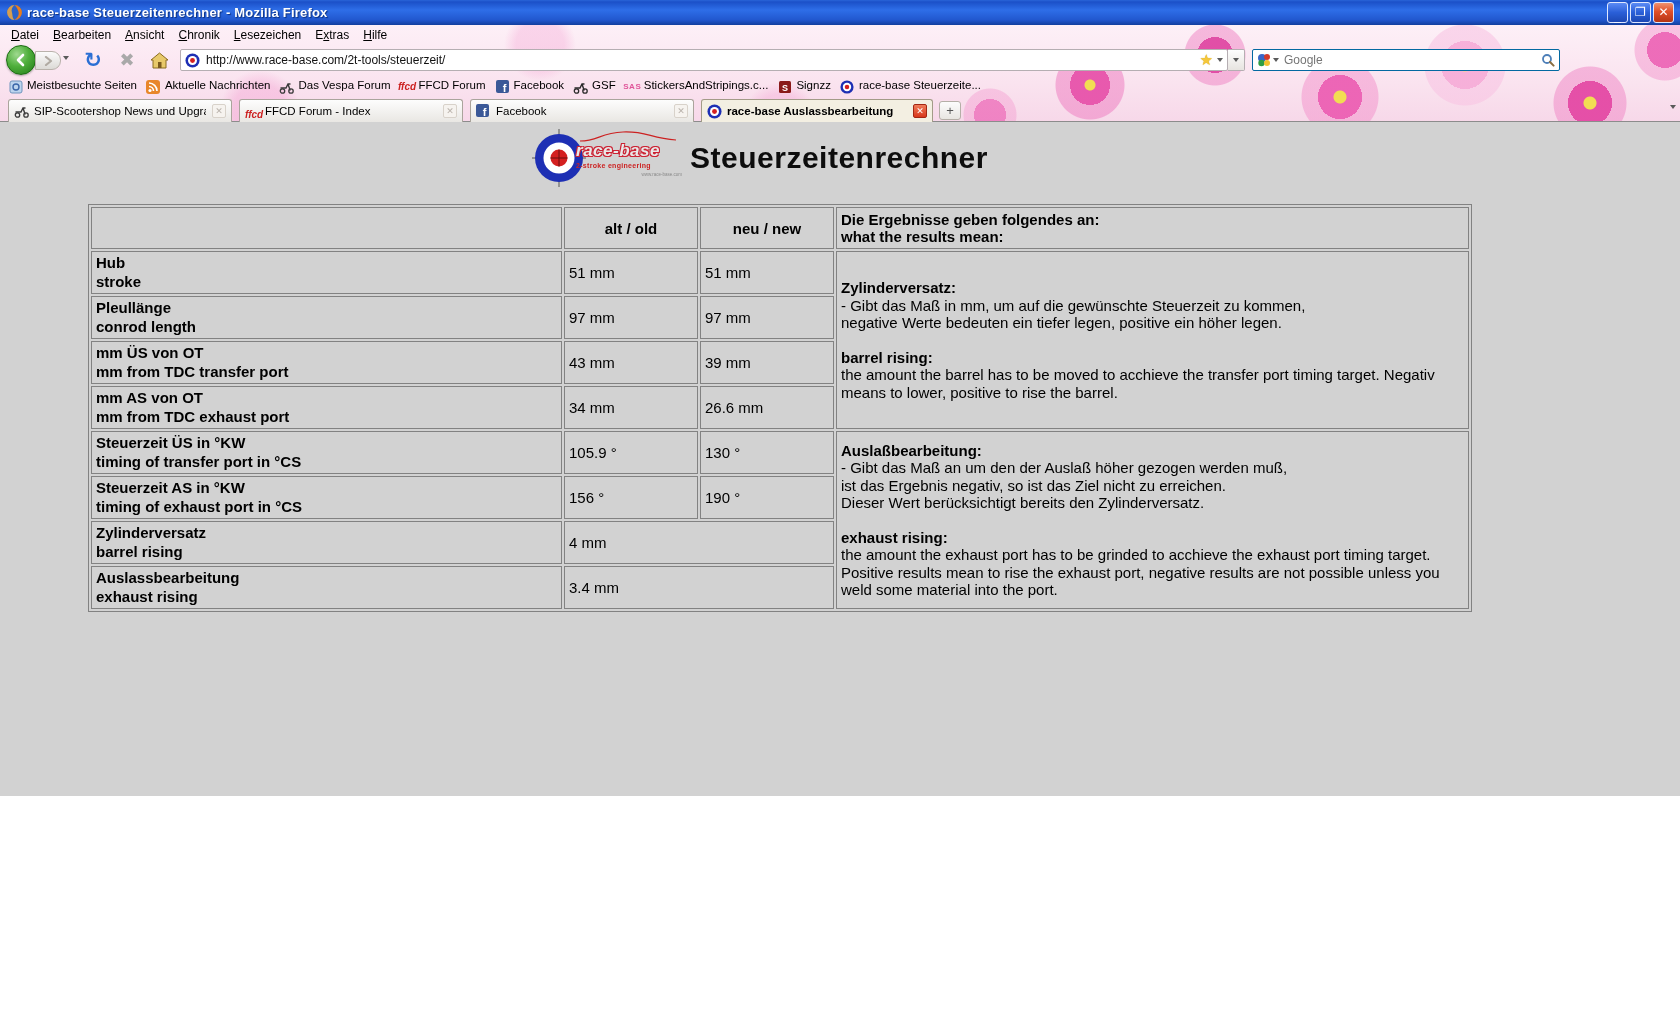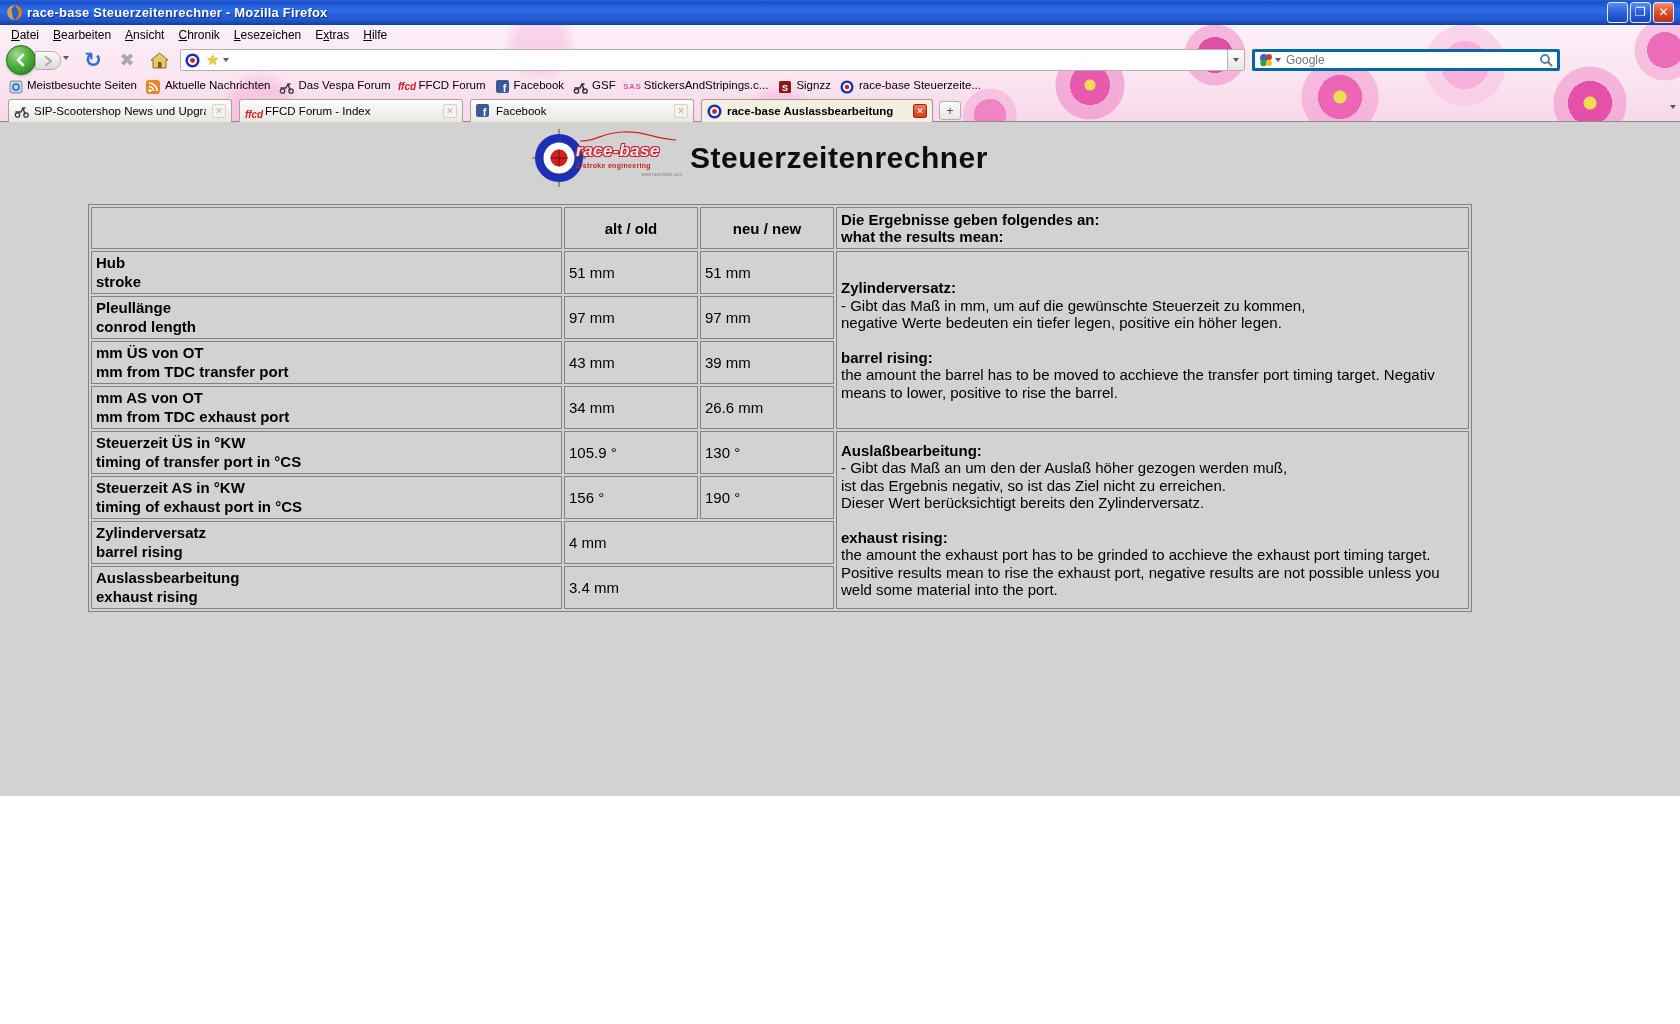--- a/index.html
+++ b/index.html
@@ -56,21 +56,21 @@
   .reload { left:80px; color:#2b6fd4; font-size:21px; font-weight:bold; }
   .stop { left:114px; color:#a9a9a9; font-size:18px; font-weight:bold; }
   .homebtn { left:146px; }
   .urlbar { position:absolute; left:180px; top:5px; width:1048px; height:22px; background:#fff; border:1px solid #b5aeb2;
     border-radius:2px; display:flex; align-items:center; padding:0 4px; }
   .urlbar .favicon { width:15px; height:15px; margin-right:6px; flex:0 0 auto; }
   .urlbar .urltext { font-size:12px; color:#111; flex:1; border:none; outline:none; font-family:inherit; background:transparent; }
   .urlbar .star { color:#f5c73a; font-size:15px; text-shadow:0 0 1px #c89b18; margin-right:4px; }
   .urldropbtn { position:absolute; left:1228px; top:5px; width:17px; height:22px; border:1px solid #b5aeb2; border-left:none;
     background:linear-gradient(180deg,#fdfdfd,#e7e4e0); display:flex; align-items:center; justify-content:center; border-radius:0 2px 2px 0; }
-  .searchbox { position:absolute; left:1252px; top:5px; width:308px; height:22px; background:#fff; border:3px solid #0369a1;
+  .searchbox { position:absolute; left:1252px; top:5px; width:308px; height:22px; background:#fff; border:1px solid #0369a1;
     border-radius:2px; display:flex; align-items:center; padding:0 4px; }
   .searchbox .gicon { width:14px; height:14px; margin-right:2px; }
   .searchbox .sdrop { margin-right:5px; }
   .searchbox .stext { font-size:12px; color:#9a9a9a; flex:1; border:none; outline:none; font-family:inherit; background:transparent; }
   .caret { width:0; height:0; border-left:3px solid transparent; border-right:3px solid transparent; border-top:4px solid #5a5a5a; }
 
   
   .bookmarksbar { position:absolute; left:0; top:76px; width:1680px; height:21px; display:flex; align-items:center; padding-left:5px; }
   .bm { display:flex; gap:4px; padding:1px 6px 1px 3px; }
   .bm .label { font-size:11.5px; color:#000; white-space:nowrap; }
@@ -191,20 +191,21 @@
         <path d="M9.5 1 L18 8 L16 8 L16 16 L3 16 L3 8 L1 8 Z" fill="#e8c96a" stroke="#8a6d20" stroke-width="1"></path>
         <rect x="8" y="10" width="3.5" height="6" fill="#7a5a1e"></rect>
       </svg>
     </div>
     <div class="urlbar">
       <svg class="favicon" viewBox="0 0 16 16">
         <circle cx="8" cy="8" r="7.5" fill="#1d2fb4"></circle>
           <circle cx="8" cy="8" r="4.8" fill="#fff"></circle>
           <circle cx="8" cy="8" r="2.6" fill="#d42020"></circle>
       </svg>
+      <input class="urltext" value="http://www.race-base.com/2t-tools/steuerzeit/" style="">
       <span class="star">★</span>
       <div class="caret"></div>
     </div>
     <div class="urldropbtn">
         <div class="caret"></div>
       </div>
     <div class="searchbox">
       <svg class="gicon" viewBox="0 0 14 14">
         <circle cx="5" cy="5" r="4" fill="#3a66c8"></circle>
           <circle cx="10" cy="4" r="3" fill="#d43a2a"></circle>

